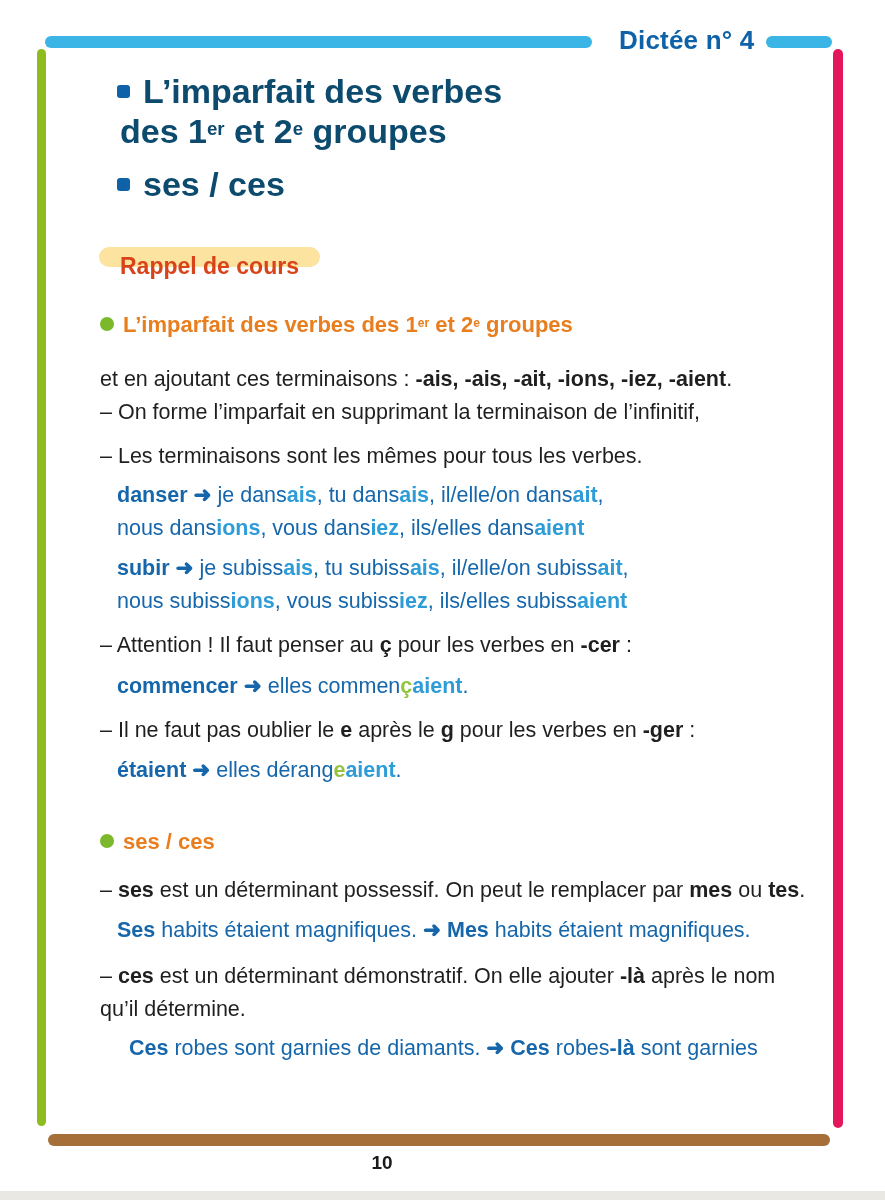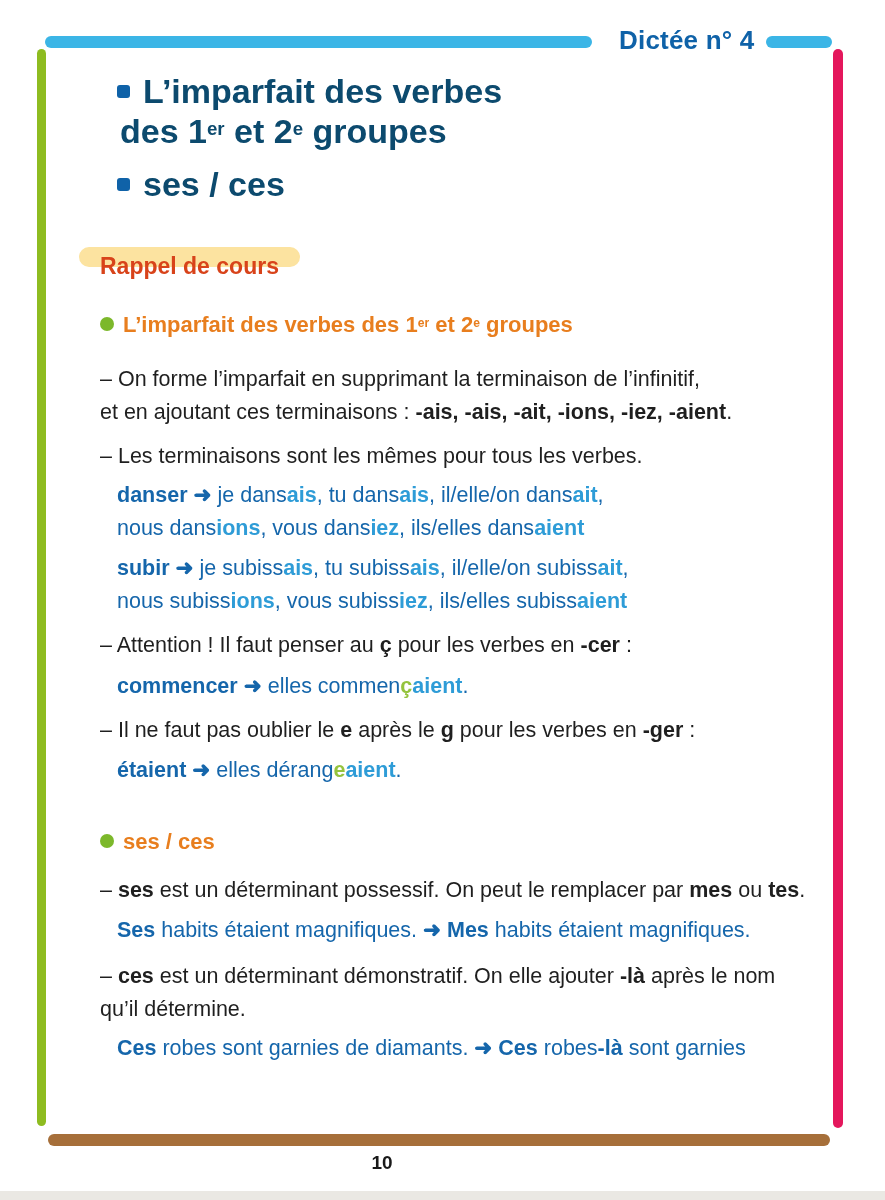--- a/index.html
+++ b/index.html
@@ -24,21 +24,21 @@
   .title-row{position:absolute;white-space:nowrap;font-size:34px;font-weight:700;color:#0c4a6e;}
   .t1{left:117px;top:72px;}
   .t2{left:120px;top:112px;}
   .t3{left:117px;top:165px;}
   .sq-bullet{
     display:inline-block;width:13px;height:13px;background:#0f62a8;border-radius:3px;
     margin-right:13px;vertical-align:middle;position:relative;top:-3px;
   }
   
   .pill{
-    position:absolute;left:79px;top:247px;height:20px;line-height:38px;padding:0 21px;
+    position:absolute;left:99px;top:247px;height:20px;line-height:38px;padding:0 21px;
     background:#fce3a0;border-radius:19px;color:#d8431a;font-size:23px;font-weight:700;
     white-space:nowrap;
   }
   
   .sec-head{position:absolute;white-space:nowrap;font-size:22px;font-weight:700;color:#e87e1e;}
   .h1{left:100px;top:312px;}
   .h2{left:100px;top:829px;}
   .dot-bullet{
     display:inline-block;width:14px;height:14px;background:#7cb82b;border-radius:50%;
     margin-right:9px;vertical-align:middle;position:relative;top:-2px;
@@ -47,21 +47,21 @@
   .blk{position:absolute;font-size:21.5px;color:#1f1f1f;}
   .blk .ln{height:33px;line-height:33px;white-space:nowrap;}
   .ex{color:#1566ab;}
   .p-left{left:100px;}
   .e-left{left:117px;}
   .p1{top:363px;} .p2{top:440px;}
   .xd{top:479px;} .xs{top:552px;}
   .p3{top:629px;} .xc{top:670px;}
   .p4{top:714px;} .xg{top:754px;}
   .p5{top:874px;} .x1{top:914px;}
-  .p6{top:960px;} .x2{top:1032px;}
+  .p6{top:960px;} .x2{top:1032px;margin-left:12px;}
   
   .sg-b{font-weight:700;}
   .sg-cyan{color:#2e9cd7;font-weight:700;}
   .sg-green{color:#95c33d;font-weight:700;}
   .sg-sup{font-size:.55em;position:relative;top:-.45em;}
   
   .page-num{
     position:absolute;left:0;top:1152px;width:764px;text-align:center;
     font-size:19px;font-weight:700;color:#1a1a1a;
   }
@@ -87,22 +87,22 @@
     <span class="sq-bullet"></span><span>ses / ces</span>
   </div>
 
   <div class="pill">Rappel de cours</div>
 
   <div class="sec-head h1">
     <span class="dot-bullet"></span><span><span>L’imparfait des verbes des 1</span><span class="sg-sup">er</span><span> et 2</span><span class="sg-sup">e</span><span> groupes</span></span>
   </div>
 
   <div class="blk p-left p1">
+    <div class="ln"><span>et en ajoutant ces terminaisons : </span><span class="sg-b">-ais, -ais, -ait, -ions, -iez, -aient</span><span>.</span></div>
     <div class="ln"><span>– On forme l’imparfait en supprimant la terminaison de l’infinitif,</span></div>
-    <div class="ln"><span>et en ajoutant ces terminaisons : </span><span class="sg-b">-ais, -ais, -ait, -ions, -iez, -aient</span><span>.</span></div>
   </div>
 
   <div class="blk p-left p2">
     <div class="ln"><span>– Les terminaisons sont les mêmes pour tous les verbes.</span></div>
   </div>
 
   <div class="blk ex e-left xd">
     <div class="ln"><span class="sg-b">danser ➜ </span><span>je dans</span><span class="sg-cyan">ais</span><span>, tu dans</span><span class="sg-cyan">ais</span><span>, il/elle/on dans</span><span class="sg-cyan">ait</span><span>,</span></div>
     <div class="ln"><span>nous dans</span><span class="sg-cyan">ions</span><span>, vous dans</span><span class="sg-cyan">iez</span><span>, ils/elles dans</span><span class="sg-cyan">aient</span></div>
   </div>

